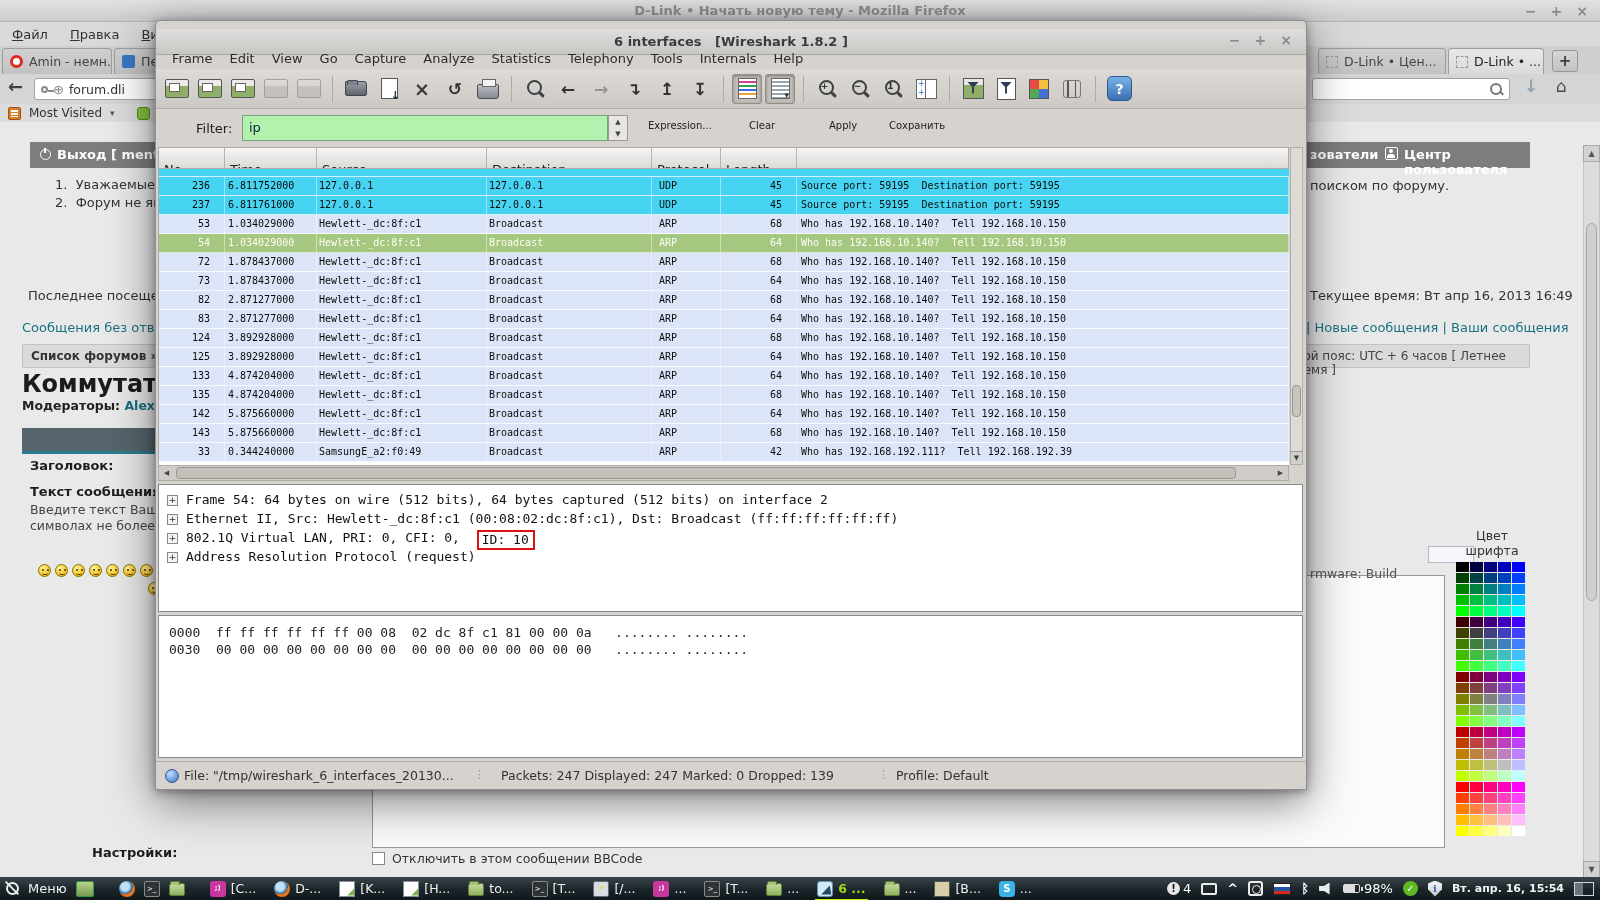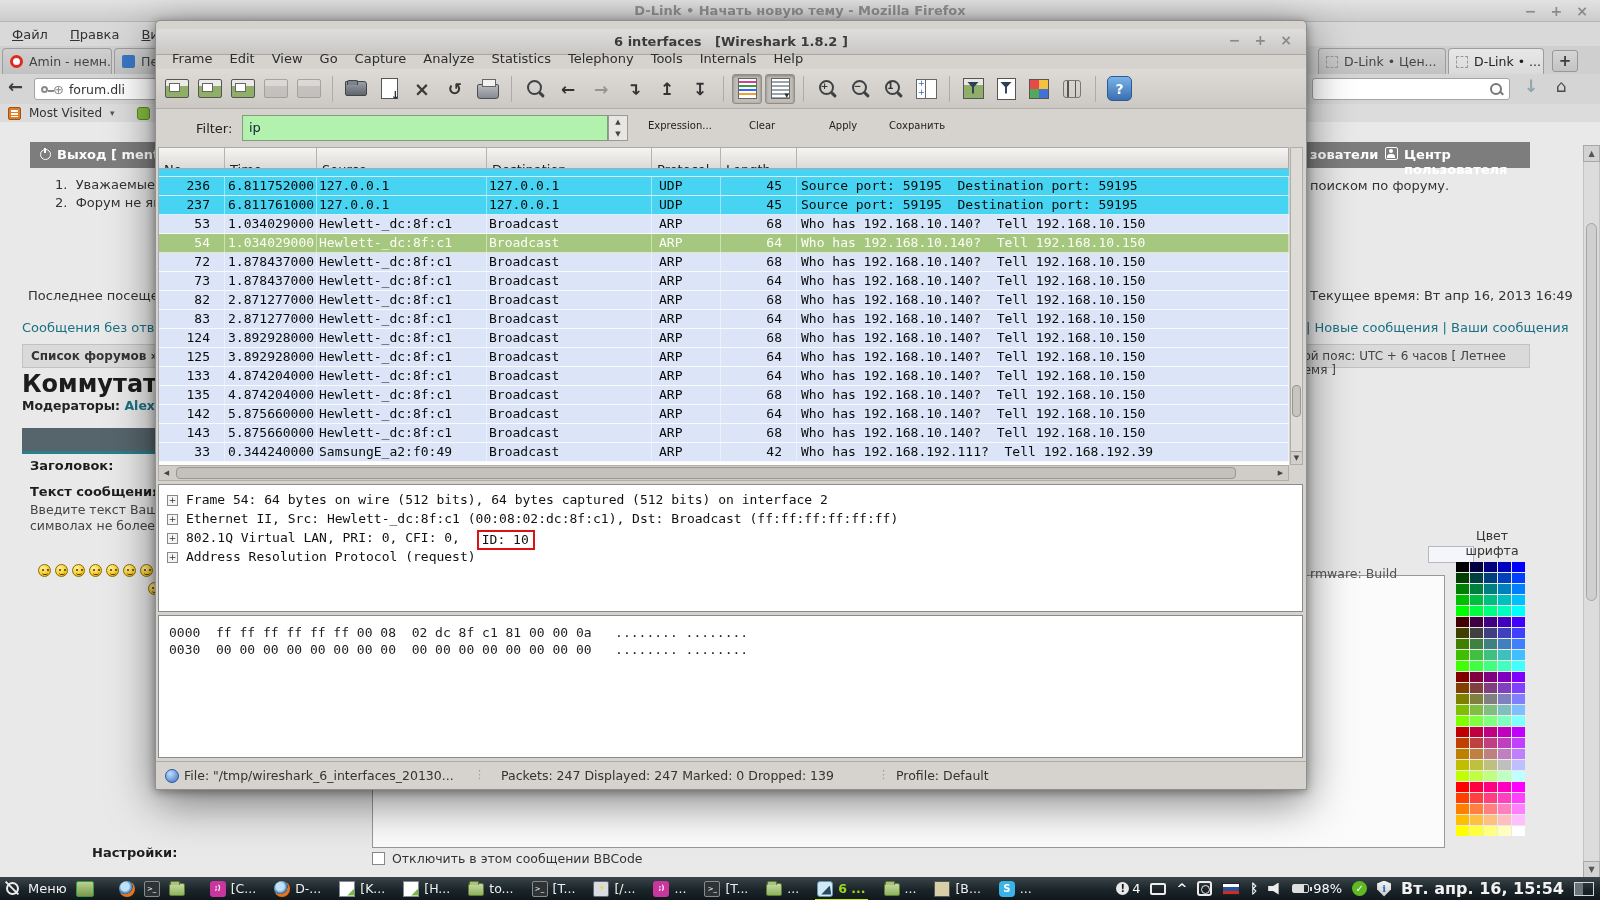--- a/index.html
+++ b/index.html
@@ -116,21 +116,21 @@
   .tbi.k-help{width:25px;height:25px;background:linear-gradient(#7ab3e8,#3a6fb0);border:1px solid #2d5a94;border-radius:5px;color:#fff;font-weight:bold;font-size:14px;margin-left:3px}
   #ws-filterrow{position:absolute;left:0;top:88px;right:0;height:38px;display:flex;align-items:center}
   #filter-label{position:absolute;left:40px;font-size:13px;color:#222}
   #filter-input{position:absolute;left:86px;top:6px;width:366px;height:26px;background:#b2f2ae;border:1px solid #7f9f7c;font-size:13px;color:#123;padding:4px 6px;font-family:"DejaVu Sans",sans-serif}
   #filter-spinner{position:absolute;left:452px;top:6px;width:20px;height:26px;background:#e8e6e3;border:1px solid #999;display:flex;flex-direction:column}
   #filter-spinner span{flex:1;font-size:7px;text-align:center;line-height:12px;color:#444}
   .filter-btn{position:absolute;top:11px;font-size:10px;color:#222}
   #ws-plhead{position:absolute;left:2px;top:126px;right:17px;height:22px;display:grid;grid-template-columns:66px 92px 170px 165px 69px 76px auto;background:linear-gradient(#f6f5f4,#dcdad7);border:1px solid #aaa}
   .plh{border-right:1px solid #b6b4b0;font-size:13px;color:#222;padding:14px 0 0 5px;overflow:hidden;white-space:nowrap}
   #ws-plrows{position:absolute;left:2px;top:148px;right:17px;height:296px;background:#fff;overflow:hidden;border-left:1px solid #aaa}
-  .plr{display:grid;grid-template-columns:66px 92px 170px 165px 69px 76px auto;height:19px;font-family:"DejaVu Sans Mono",monospace;font-size:13px;color:#0b0b0b}
+  .plr{display:grid;grid-template-columns:66px 92px 170px 165px 69px 76px auto;height:19px;font-family:"DejaVu Sans Mono",monospace;font-size:10px;color:#0b0b0b}
   .plr.p-partial{height:8px}
   .p-udp{background:#47d4f2;border-bottom:1px solid rgba(255,255,255,.75)}
   .p-arp{background:#dbe5f7;border-bottom:1px solid rgba(255,255,255,.8)}
   .p-sel{background:#a5c77f;color:#fdfdf5;border-bottom:1px solid rgba(255,255,255,.6)}
   .plc{overflow:hidden;white-space:pre;border-right:1px solid rgba(255,255,255,.45);line-height:18px}
   .plc.c0{text-align:right;padding-right:14px}
   .plc.c1{padding-left:3px}
   .plc.c2,.plc.c3{padding-left:2px}
   .plc.c4{padding-left:7px}
   .plc.c5{text-align:right;padding-right:14px}
@@ -180,21 +180,21 @@
   .monitor-icon{width:16px;height:12px;border:2px solid #ececec;border-radius:2px}
   .rotate-icon{width:15px;height:15px;border:2px solid #ececec;border-radius:3px;position:relative}
   .rotate-icon::after{content:"";position:absolute;left:2px;top:2px;width:7px;height:7px;border:1.5px solid #ececec;border-radius:50%}
   .flag-ru{width:18px;height:12px;border:1px solid #222;background:linear-gradient(#fff 0 33%,#2255a4 33% 66%,#d52b1e 66%)}
   .bt-icon{font-size:13px;color:#e8f2ff;font-weight:bold}
   .vol-icon{width:14px;height:12px;background:#ececec;clip-path:polygon(0 30%,35% 30%,75% 0,75% 100%,35% 70%,0 70%)}
   .batt-icon{width:17px;height:9px;border:1.5px solid #ddd;border-radius:2px;position:relative;background:linear-gradient(90deg,#ddd 0 75%,transparent 75%)}
   .batt-icon::after{content:"";position:absolute;right:-4px;top:1.5px;width:2.5px;height:4px;background:#ddd}
   .check-icon{width:15px;height:15px;border-radius:50%;background:#5fb824;color:#fff;font-size:10px;font-weight:bold;text-align:center;line-height:15px}
   .shield-icon{width:14px;height:16px;background:linear-gradient(#f5f5f5,#c9c9c9);clip-path:polygon(50% 0,100% 18%,100% 55%,50% 100%,0 55%,0 18%);color:#2a6fc0;font-size:10px;font-weight:bold;text-align:center;line-height:15px;font-family:"DejaVu Serif",serif}
-  #clock{font-size:16px;font-weight:bold;white-space:pre}
+  #clock{font-size:11px;font-weight:bold;white-space:pre}
   .wssw-icon{width:20px;height:14px;border:1.5px solid #cfd6d9;background:linear-gradient(90deg,#6a7479 0 45%,transparent 45%)}
   .traytxt{font-size:13px;color:#fff}
 </style>
 </head>
 <body>
 
 <div id="ff-titlebar" class="abs">
   <div id="ff-title">D-Link • Начать новую тему - Mozilla Firefox</div>
   <div id="ff-ctrls" class="win-ctrls abs">
     <span>−</span>

